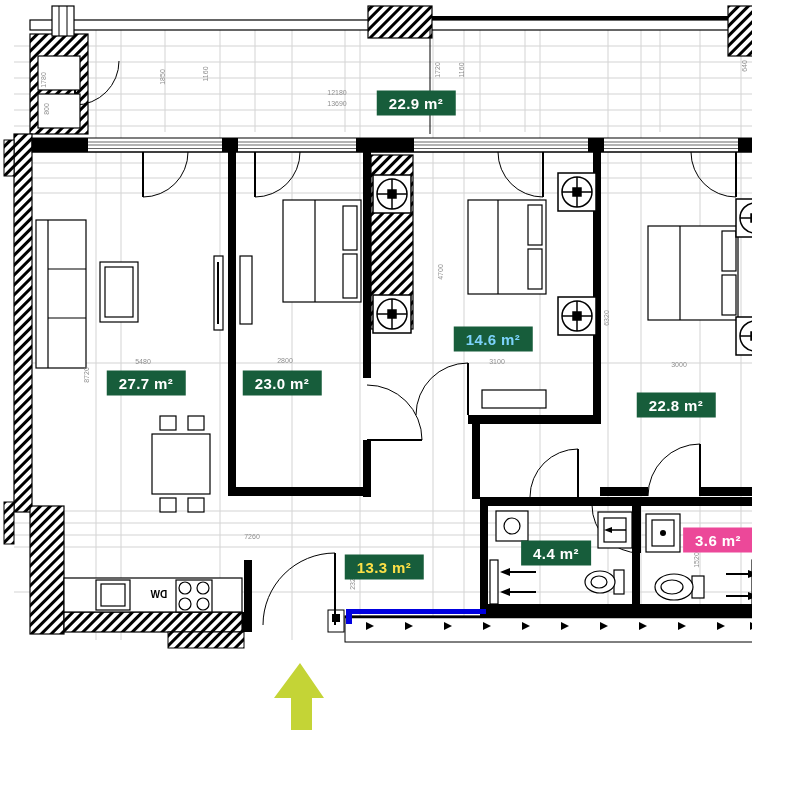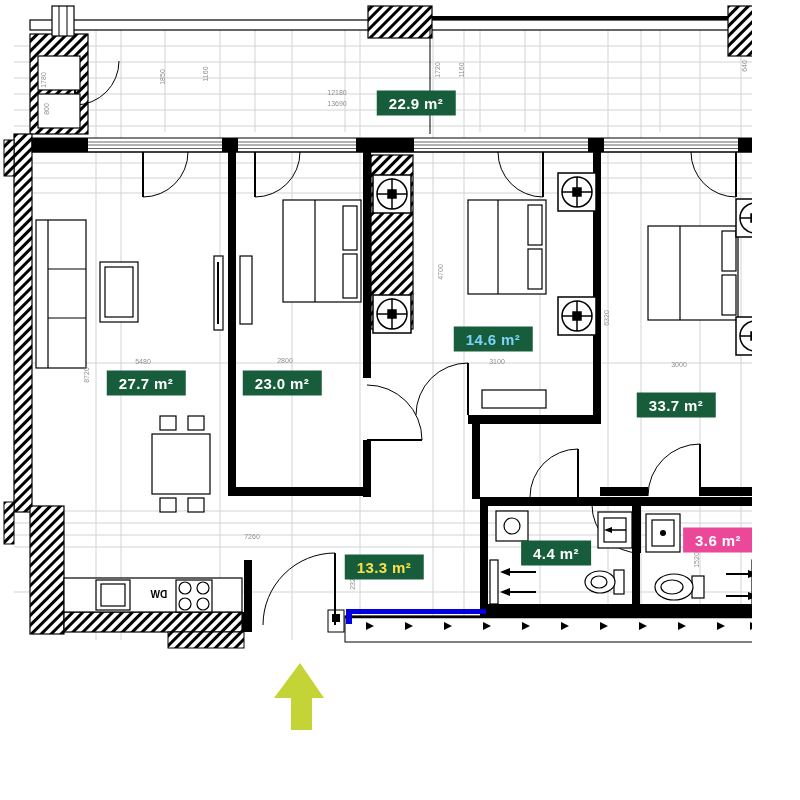--- a/index.html
+++ b/index.html
@@ -321,21 +321,21 @@
     <rect x="346" y="609" width="6" height="15" style="fill: rgb(0, 0, 224);"></rect>
   </g>
 
   <polygon points="300,663 324,698 312,698 312,730 291,730 291,698 274,698" style="fill: rgb(196, 212, 54);"></polygon>
 </svg>
 
 <div class="badge" style="left: 416px; top: 103px; background-color: rgb(23, 93, 59); color: rgb(255, 255, 255);">22.9 m²</div>
 <div class="badge" style="left: 146px; top: 383px; background-color: rgb(23, 93, 59); color: rgb(255, 255, 255);">27.7 m²</div>
 <div class="badge" style="left: 282px; top: 383px; background-color: rgb(23, 93, 59); color: rgb(255, 255, 255);">23.0 m²</div>
 <div class="badge" style="left: 493px; top: 318px; background-color: rgb(23, 93, 59); color: #7dd3fc; margin-top: 21px;">14.6 m²</div>
-<div class="badge" style="left: 676px; top: 405px; background-color: rgb(23, 93, 59); color: rgb(255, 255, 255);">33.7 m²</div>
+<div class="badge" style="left: 676px; top: 405px; background-color: rgb(23, 93, 59); color: rgb(255, 255, 255);">22.8 m²</div>
 <div class="badge" style="left: 384px; top: 567px; background-color: rgb(23, 93, 59); color: #fde047;">13.3 m²</div>
 <div class="badge" style="left: 556px; top: 553px; background-color: rgb(23, 93, 59); color: rgb(255, 255, 255); text-align: right;">4.4 m²</div>
 <div class="badge" style="left: 718px; top: 540px; background-color: #ec4899; color: rgb(255, 255, 255);">3.6 m²</div>
 
 <span class="dim" style="left:337px; top:92px;">12180</span>
 <span class="dim" style="left:337px; top:103px;">13690</span>
 <span class="dim" style="left:143px; top:361px;">5480</span>
 <span class="dim" style="left:285px; top:360px;">2800</span>
 <span class="dim" style="left:497px; top:361px;">3100</span>
 <span class="dim" style="left:679px; top:364px;">3000</span>

